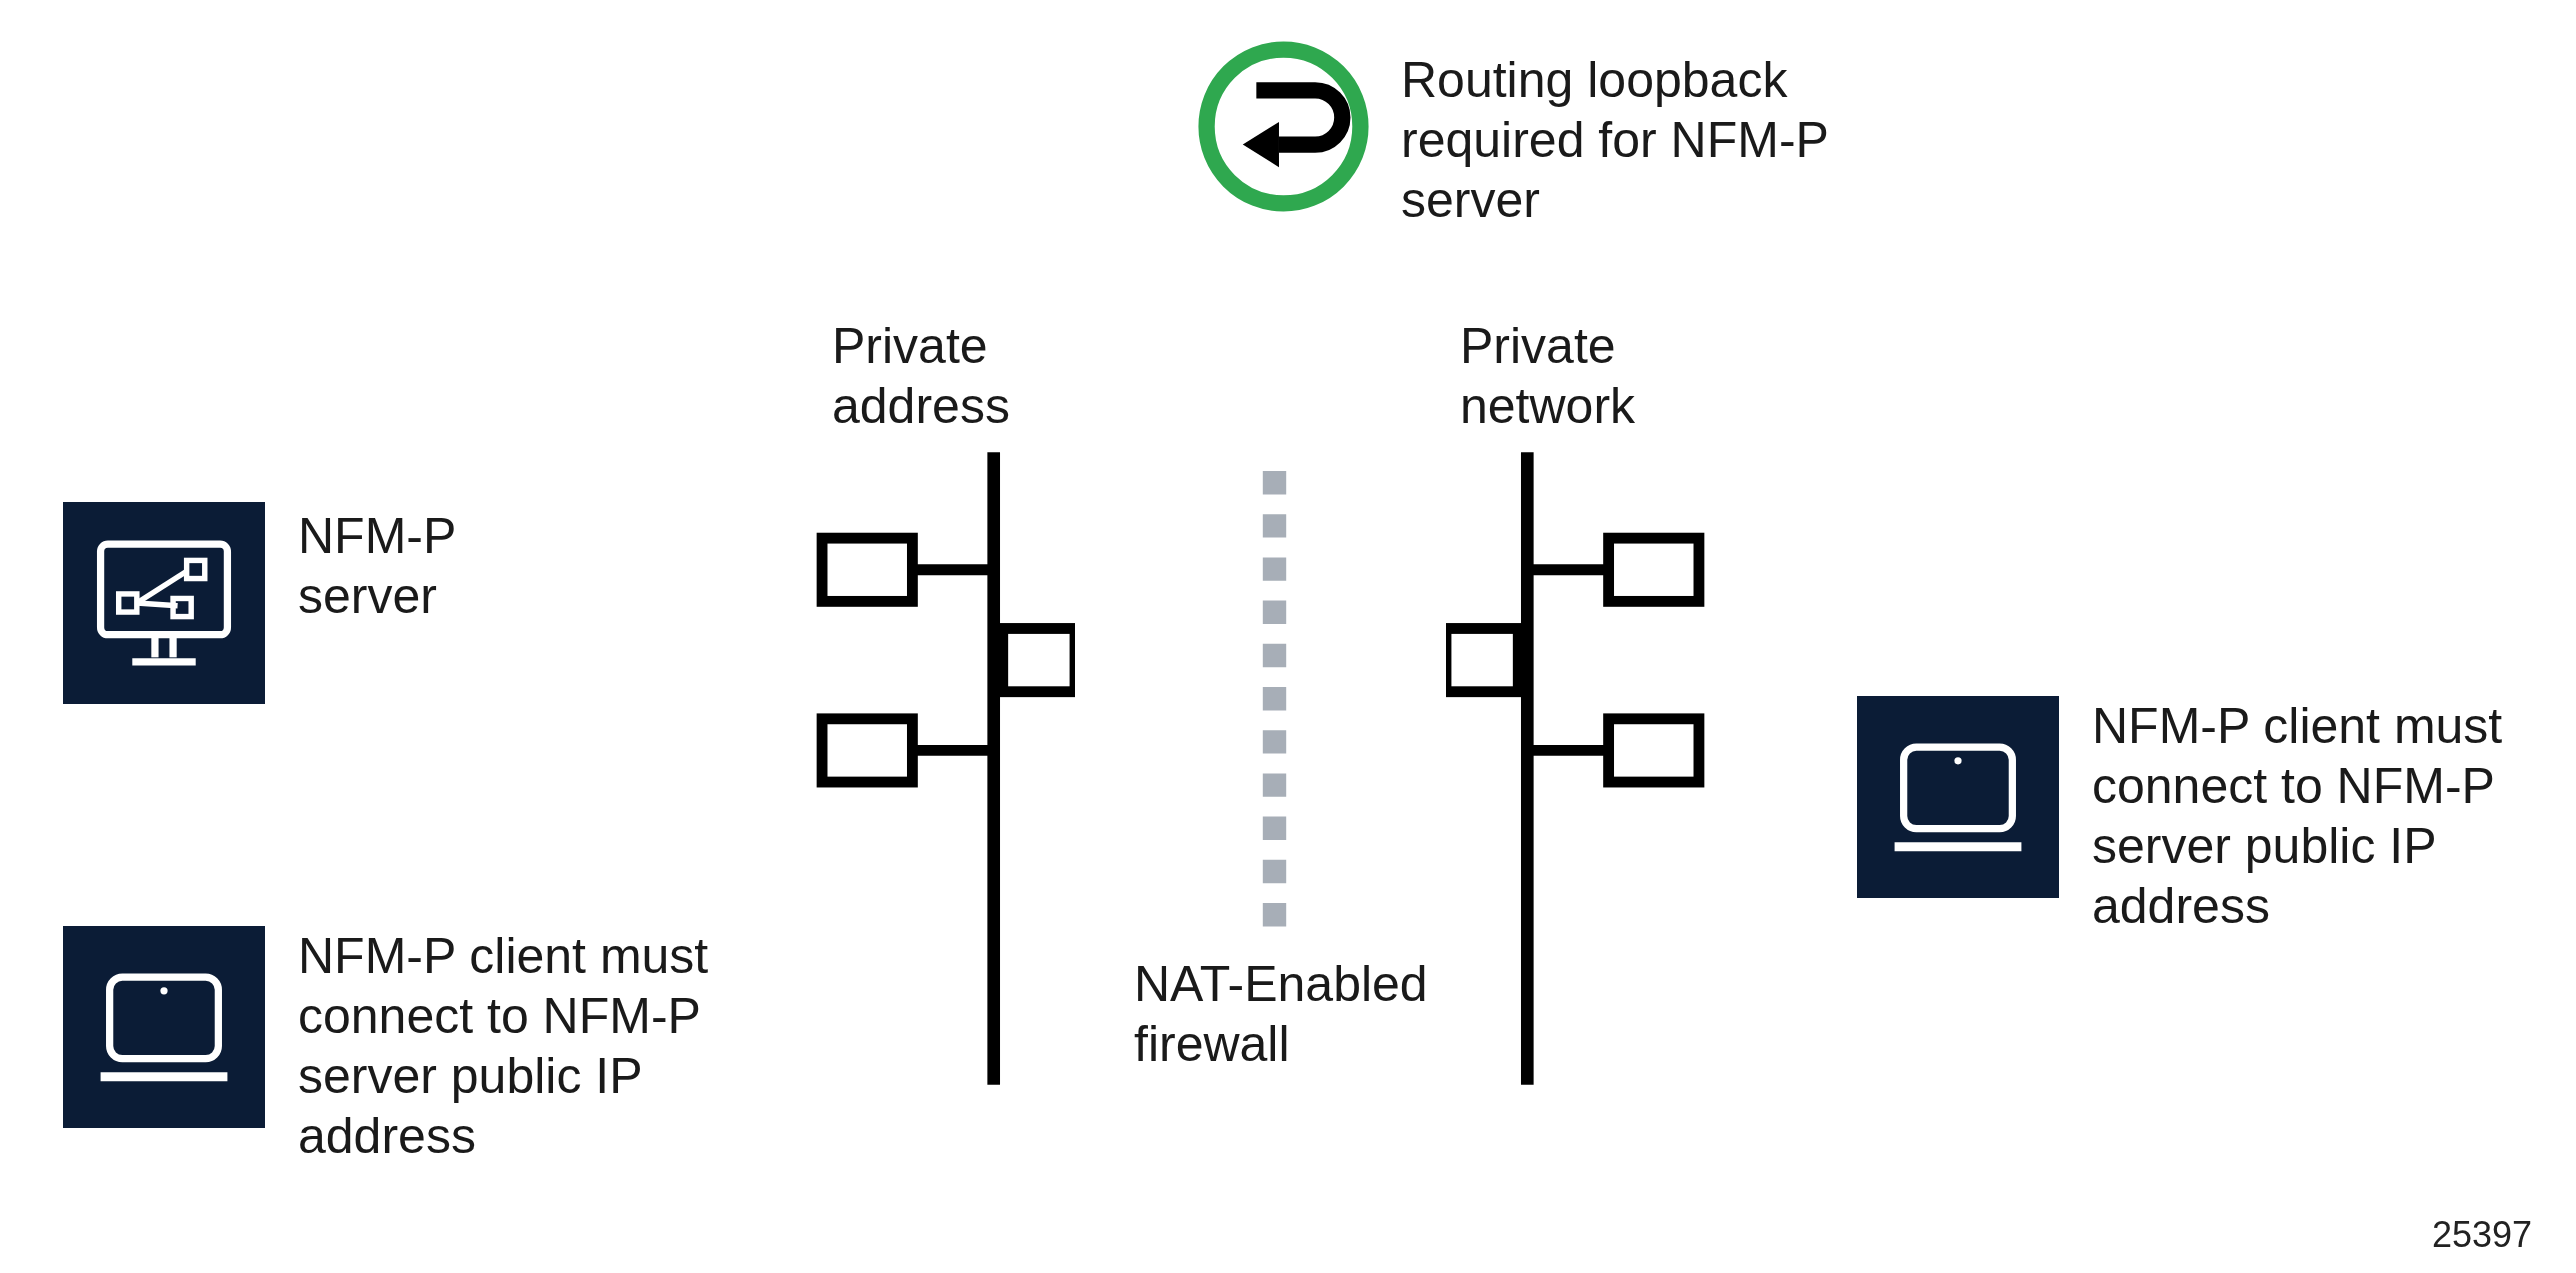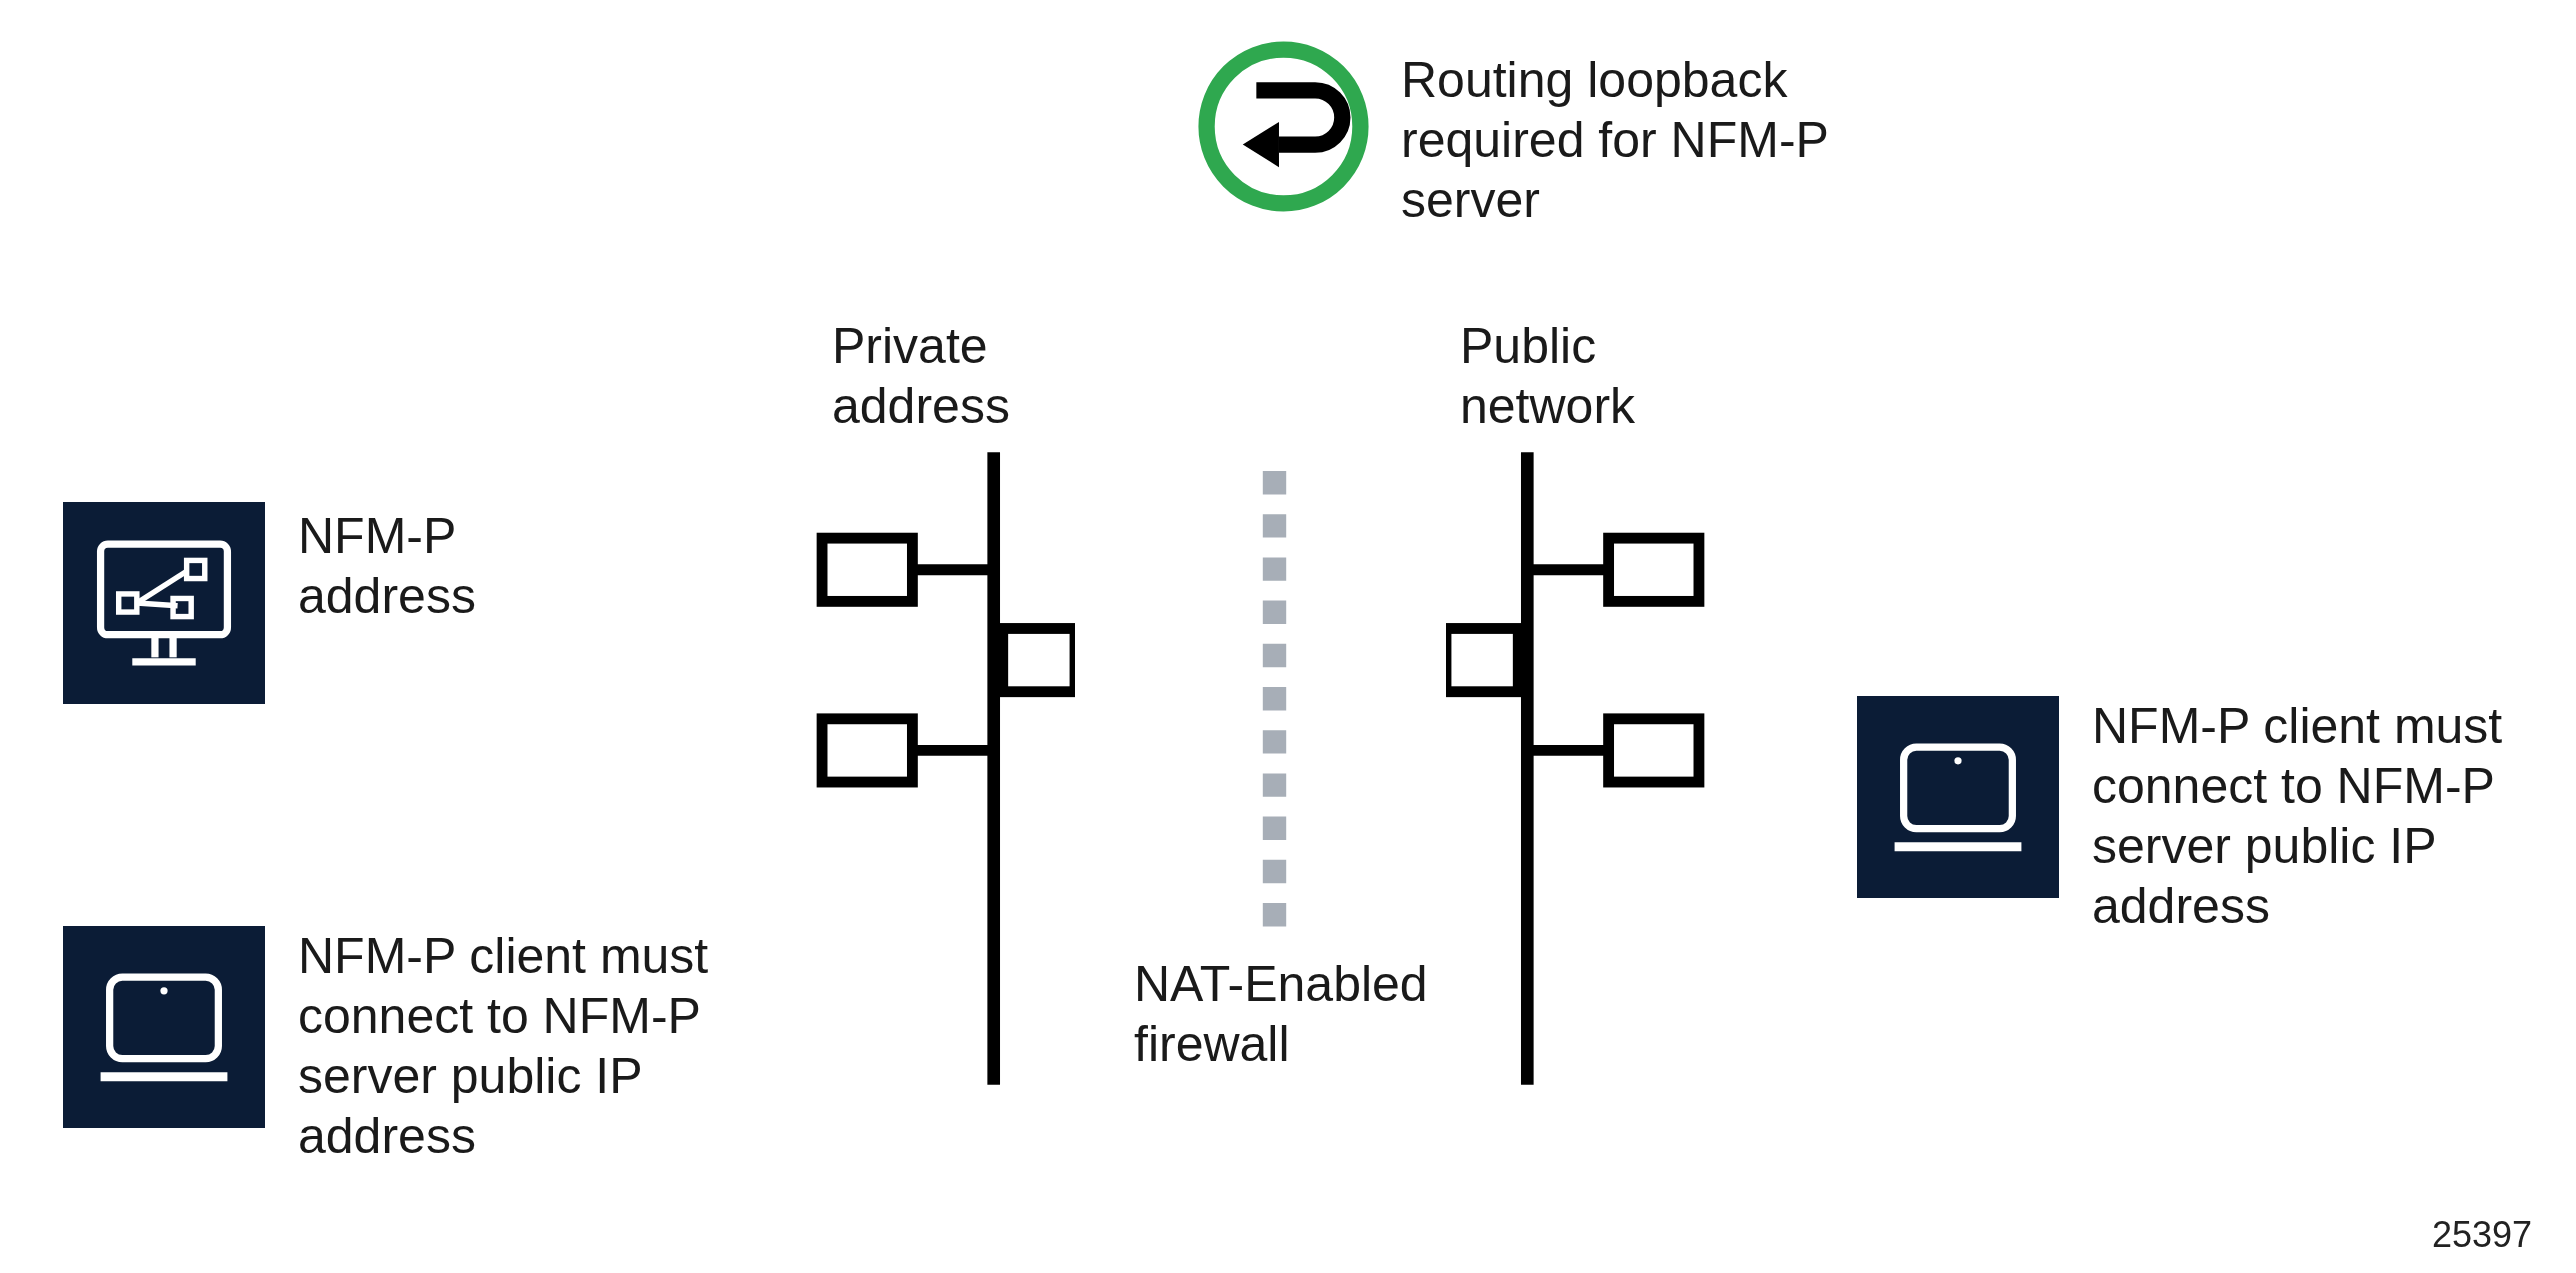--- a/index.html
+++ b/index.html
@@ -20,21 +20,21 @@
 
       <path d="M 70 60 L 135 60 A 30 30 0 0 1 135 120 L 95 120" fill="none" stroke="#000" stroke-width="18" stroke-linecap="butt"></path>
 
       <polygon points="95,95 95,145 55,120" fill="#000"></polygon>
     </svg>
   </div>
   <div class="abs lbl" style="left:1401px;top:50px;width:560px;">Routing loopback required for NFM-P server</div>
 
   <div class="abs lbl" style="left:832px;top:316px;width:235px;">Private address</div>
 
-  <div class="abs lbl" style="left:1460px;top:316px;width:235px;">Public network</div>
+  <div class="abs lbl" style="left:1460px;top:316px;width:235px;">Private network</div>
 
   <div class="abs" style="left:804px;top:452px;">
     <svg width="271" height="633" viewBox="0 0 300 700">
 
       <line x1="210" y1="0" x2="210" y2="700" stroke="#000" stroke-width="14"></line>
 
       <line x1="210" y1="130" x2="120" y2="130" stroke="#000" stroke-width="12"></line>
       <rect x="20" y="95" width="100" height="70" fill="#fff" stroke="#000" stroke-width="12"></rect>
 
       <line x1="210" y1="330" x2="120" y2="330" stroke="#000" stroke-width="12"></line>
@@ -75,21 +75,21 @@
       <line x1="95" y1="120" x2="95" y2="145" stroke="#fff" stroke-width="8"></line>
       <line x1="50" y1="150" x2="120" y2="150" stroke="#fff" stroke-width="8"></line>
 
       <rect x="35" y="75" width="20" height="20" fill="none" stroke="#fff" stroke-width="6"></rect>
       <rect x="110" y="38" width="20" height="20" fill="none" stroke="#fff" stroke-width="6"></rect>
       <rect x="95" y="80" width="20" height="20" fill="none" stroke="#fff" stroke-width="6"></rect>
       <line x1="55" y1="85" x2="110" y2="50" stroke="#fff" stroke-width="6"></line>
       <line x1="55" y1="85" x2="100" y2="88" stroke="#fff" stroke-width="6"></line>
     </svg>
   </div>
-  <div class="abs lbl" style="left:298px;top:506px;width:271px;">NFM-P address</div>
+  <div class="abs lbl" style="left:298px;top:506px;width:271px;">NFM-P server</div>
 
   <div class="abs tile" style="left:63px;top:926px;">
     <svg width="154" height="154" viewBox="0 0 170 170">
       <rect x="25" y="30" width="120" height="90" rx="14" fill="none" stroke="#fff" stroke-width="8"></rect>
       <circle cx="85" cy="45" r="4" fill="#fff"></circle>
       <line x1="15" y1="140" x2="155" y2="140" stroke="#fff" stroke-width="10"></line>
     </svg>
   </div>
   <div class="abs lbl" style="left:298px;top:926px;width:470px;">NFM-P client must connect to NFM-P server public IP address</div>
 

